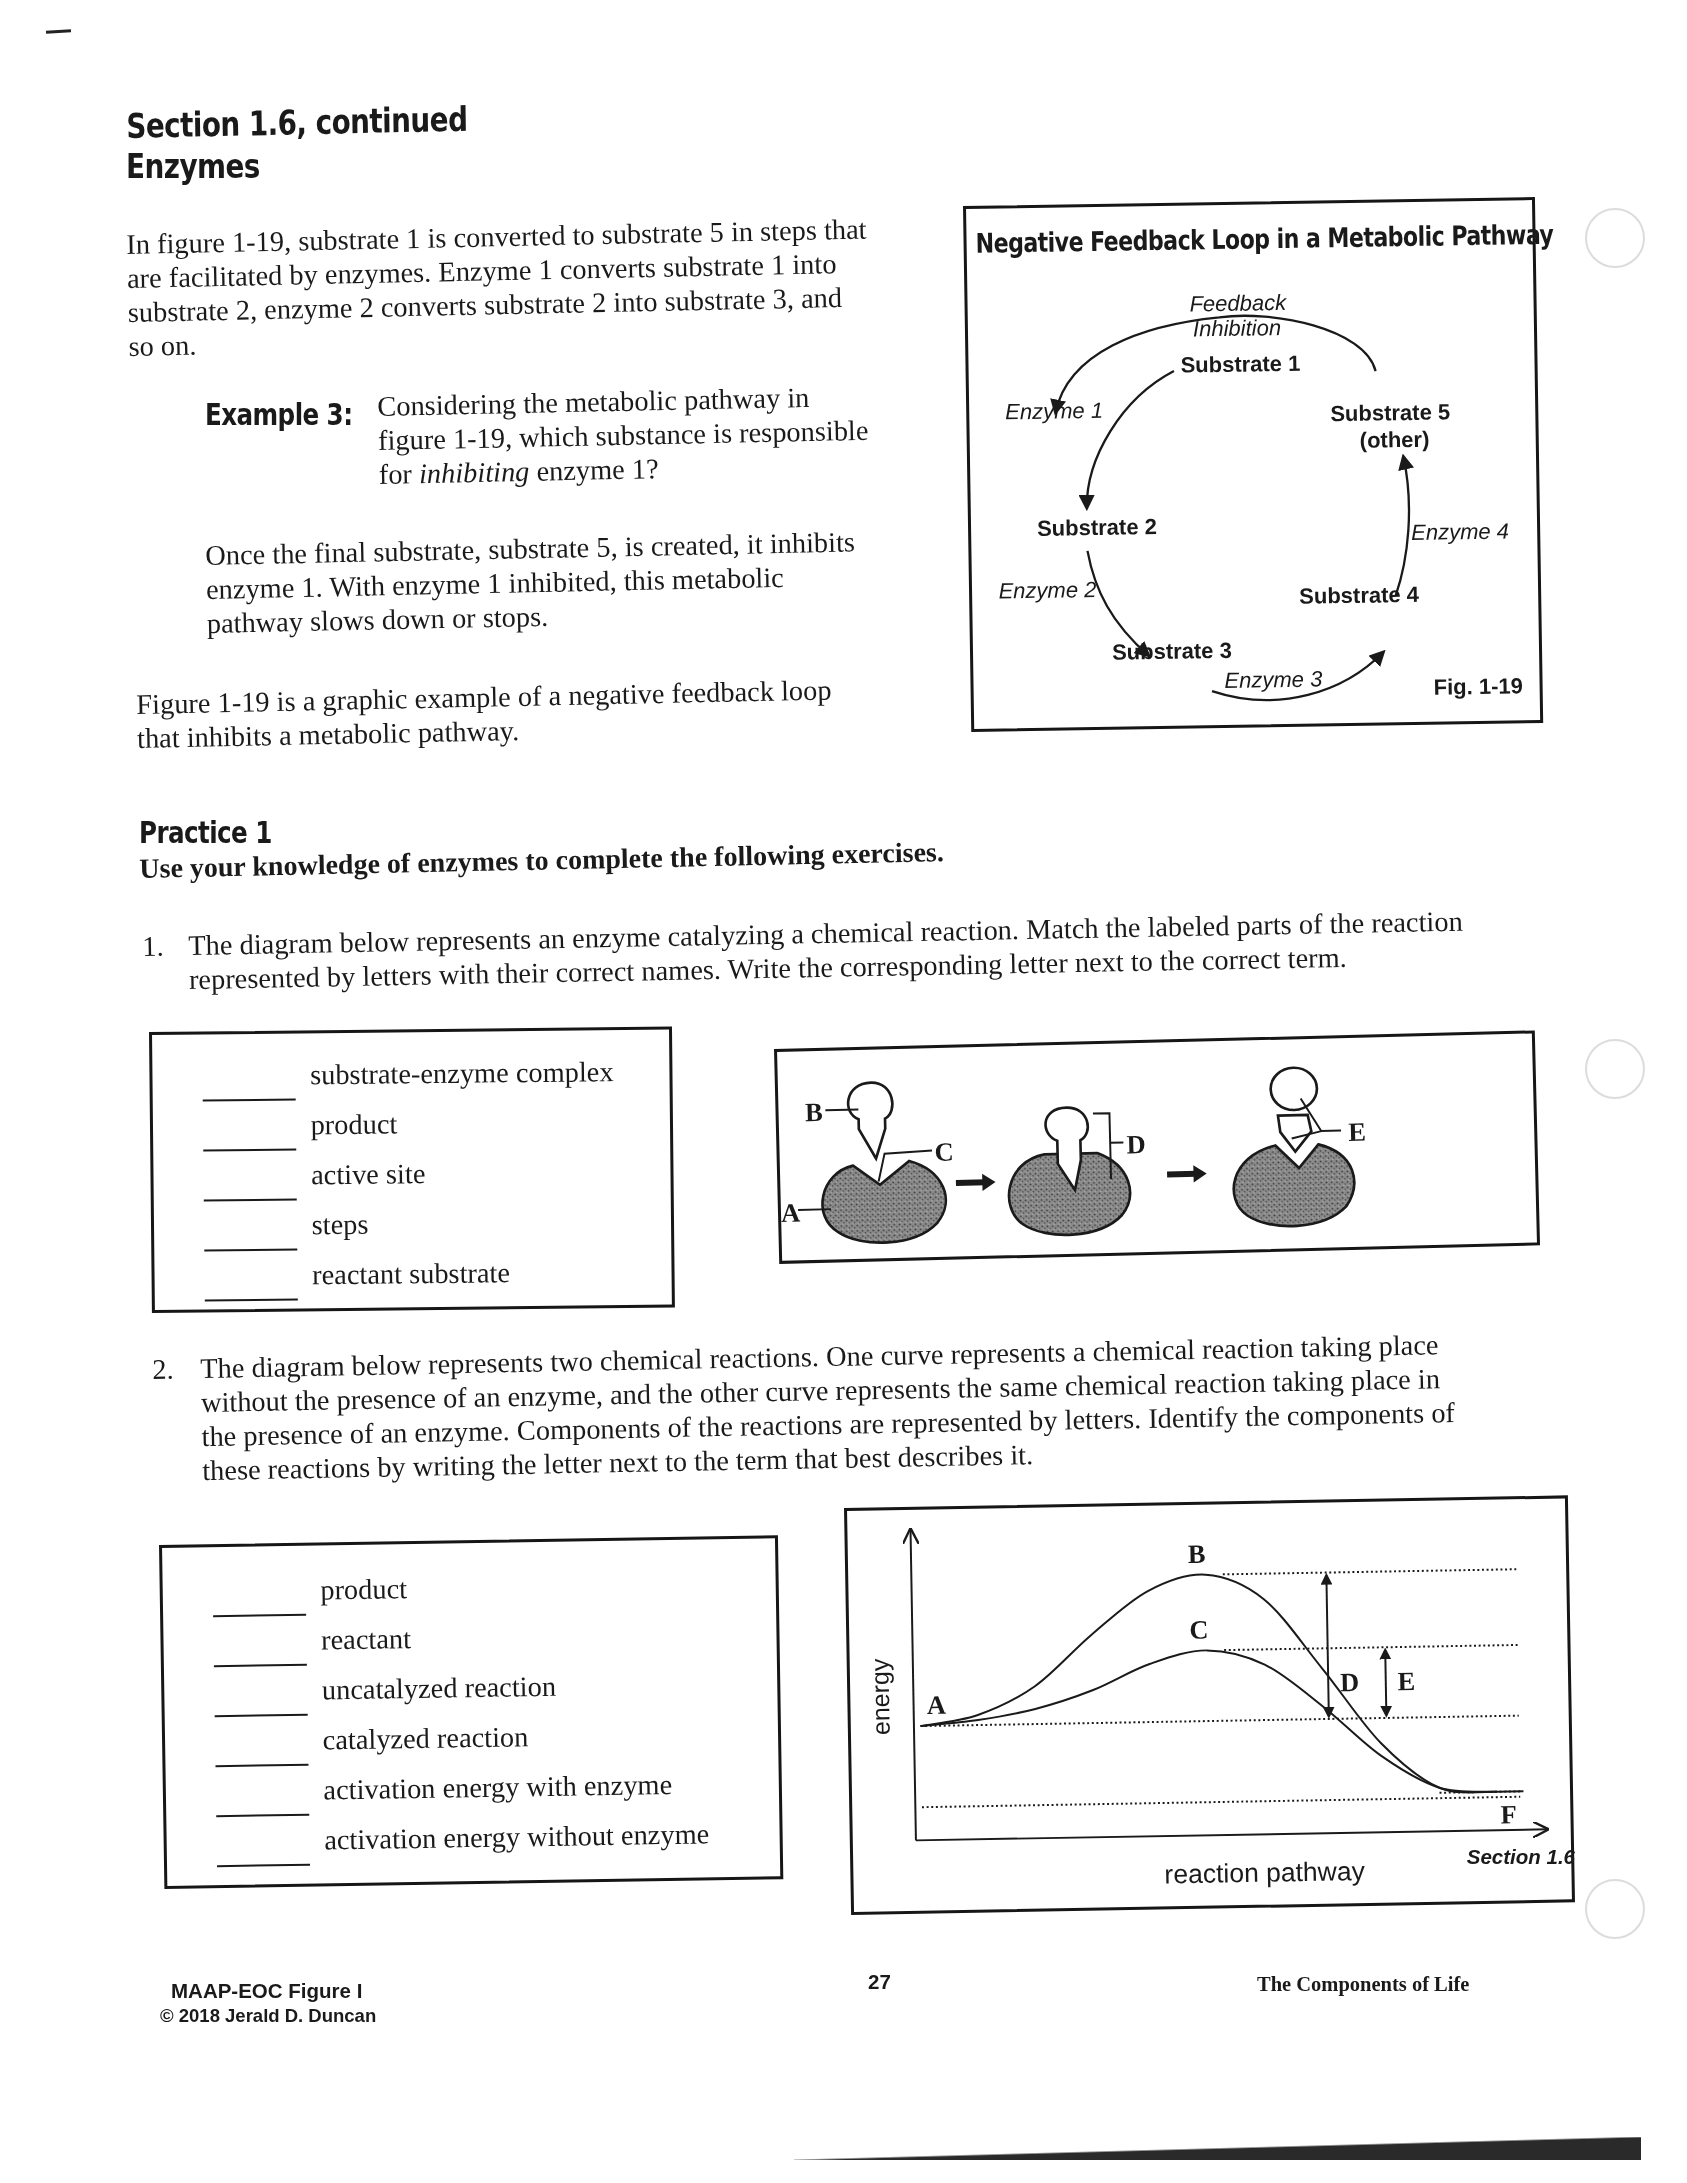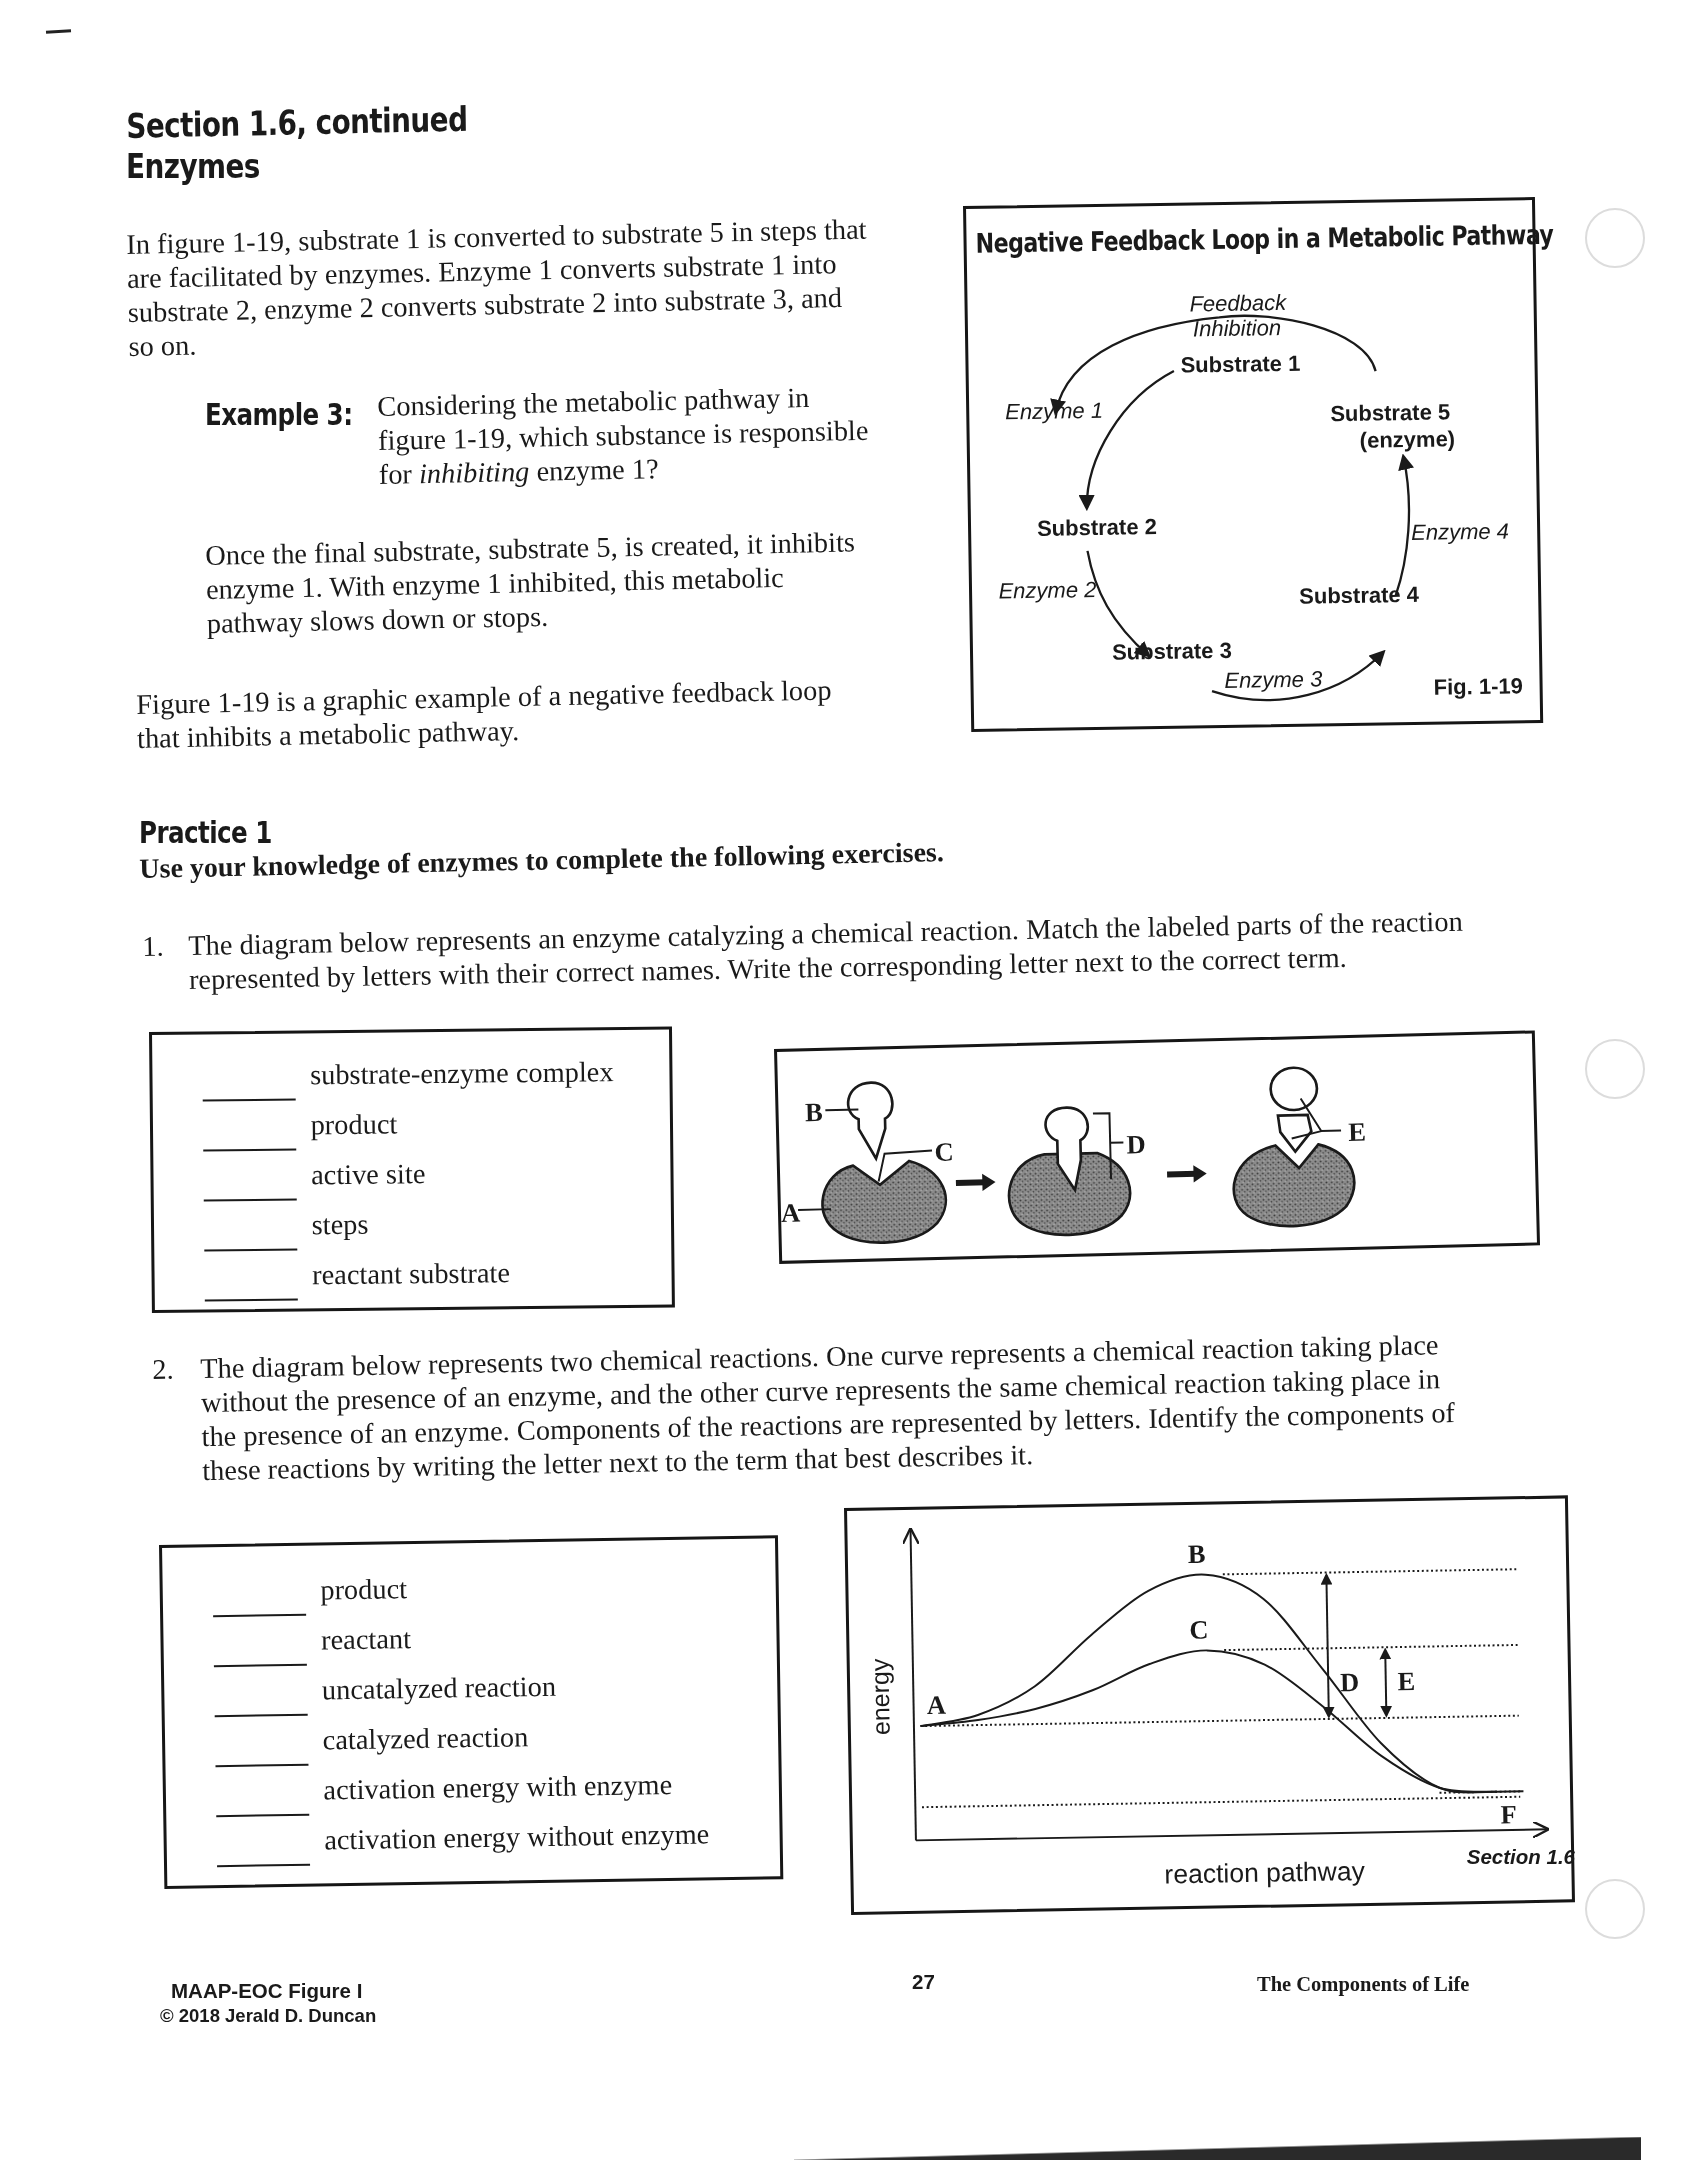--- a/index.html
+++ b/index.html
@@ -68,21 +68,21 @@
     <path d="M 310 250 C 230 290, 175 380, 175 455" fill="none" stroke="#1a1a1a" stroke-width="3.5" marker-end="url(#ah)"></path>
     <path d="M 175 520 C 185 580, 210 630, 265 680" fill="none" stroke="#1a1a1a" stroke-width="3.5" marker-end="url(#ah)"></path>
     <path d="M 360 735 C 460 770, 560 740, 620 680" fill="none" stroke="#1a1a1a" stroke-width="3.5" marker-end="url(#ah)"></path>
     <path d="M 640 595 C 660 540, 670 460, 655 385" fill="none" stroke="#1a1a1a" stroke-width="3.5" marker-end="url(#ah)"></path>
   </svg>
   <div class="abs sans fig-ital" style="left:222px;top:86px;">Feedback</div>
   <div class="abs sans fig-ital" style="left:225px;top:111px;">Inhibition</div>
   <div class="abs sans fig-label" style="left:212px;top:147px;">Substrate 1</div>
   <div class="abs sans fig-ital" style="left:36px;top:191px;">Enzyme 1</div>
   <div class="abs sans fig-label" style="left:361px;top:198px;">Substrate 5</div>
-  <div class="abs sans fig-label" style="left:390px;top:225px;">(enzyme)</div>
+  <div class="abs sans fig-label" style="left:390px;top:225px;">(other)</div>
   <div class="abs sans fig-label" style="left:66px;top:308px;">Substrate 2</div>
   <div class="abs sans fig-ital" style="left:440px;top:318px;">Enzyme 4</div>
   <div class="abs sans fig-ital" style="left:26.5px;top:370px;">Enzyme 2</div>
   <div class="abs sans fig-label" style="left:327px;top:380px;">Substrate 4</div>
   <div class="abs sans fig-label" style="left:139px;top:433px;">Substrate 3</div>
   <div class="abs sans fig-ital" style="left:251px;top:463px;">Enzyme 3</div>
   <div class="abs sans fig-label" style="left:460px;top:473px;">Fig. 1-19</div>
 </div>
 
 <div class="abs cond" style="left:139px;top:815px;font-size:30px;">Practice 1</div>
@@ -228,18 +228,18 @@
       <text x="740.6999999999999" y="285.8181818181818" font-size="40" font-weight="bold" fill="#1a1a1a">D</text>
       <text x="827.6999999999999" y="285.8181818181818" font-size="40" font-weight="bold" fill="#1a1a1a">E</text>
       <text x="980" y="489.8181818181818" font-size="40" font-weight="bold" fill="#1a1a1a">F</text>
     </svg>
   <div class="abs sans" style="left:-8px;top:172px;font-size:25px;transform:rotate(-90deg);transform-origin:center;">energy</div>
   <div class="abs sans" style="left:311px;top:354px;font-size:26.5px;">reaction pathway</div>
 </div>
 
 <div class="abs sans footer-b" style="left:171px;top:1979px;">MAAP-EOC Figure I</div>
 <div class="abs sans" style="left:160px;top:2005px;font-size:18.5px;font-weight:bold;">© 2018 Jerald D. Duncan</div>
-<div class="abs sans footer-b" style="left:912px;top:1970px;">27</div>
+<div class="abs sans footer-b" style="left:868px;top:1970px;">27</div>
 <div class="abs sans footer-b" style="left:1456px;top:1845px;width:119px;text-align:right;font-style:italic;">Section 1.6</div>
 <div class="abs sans footer-b" style="left:1257px;top:1973px;width:318px;text-align:left;font-family:Liberation Serif, serif;">The Components of Life</div>
 
 <div class="abs" style="left:794px;top:2137px;width:847px;height:22.5px;background:linear-gradient(to bottom right, transparent 48%, #2a2a2a 52%);"></div>
 
 
 </body></html>

